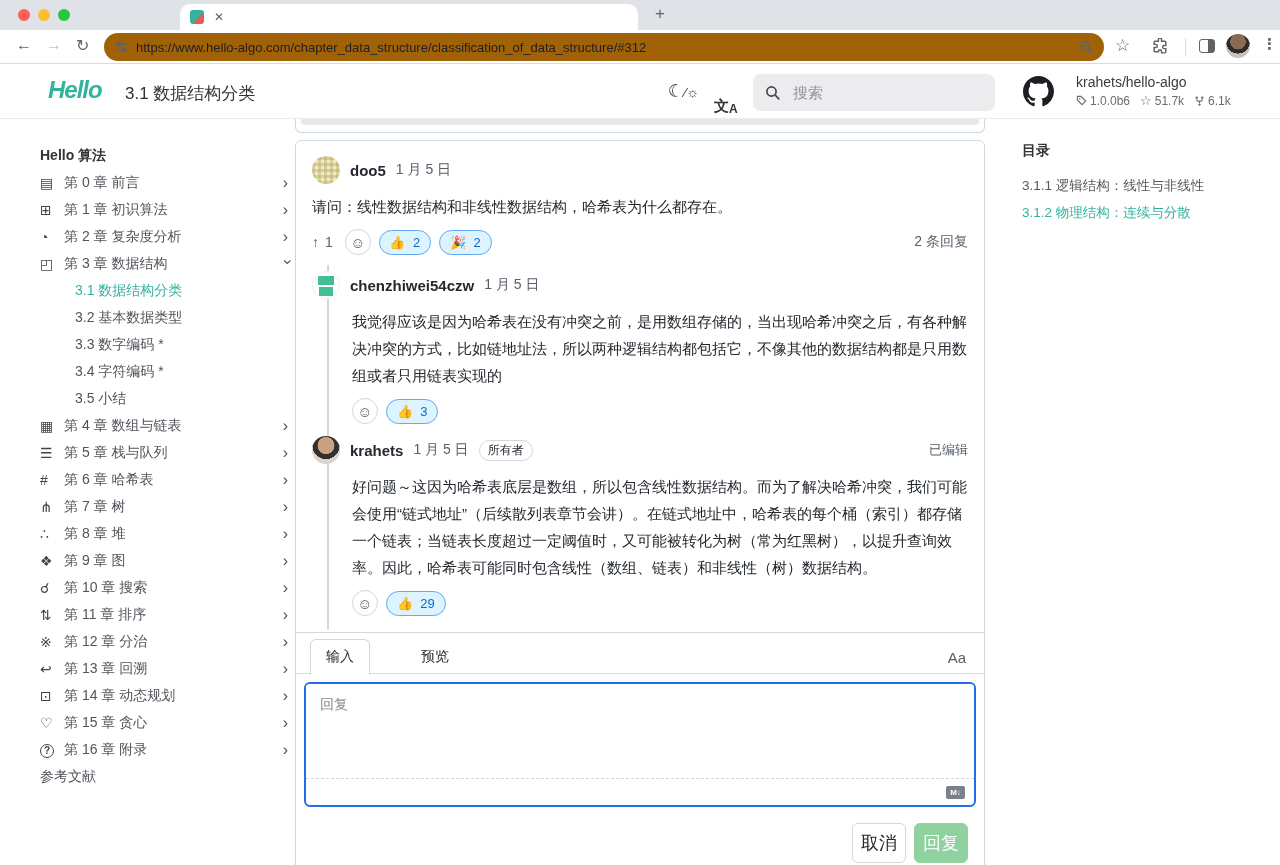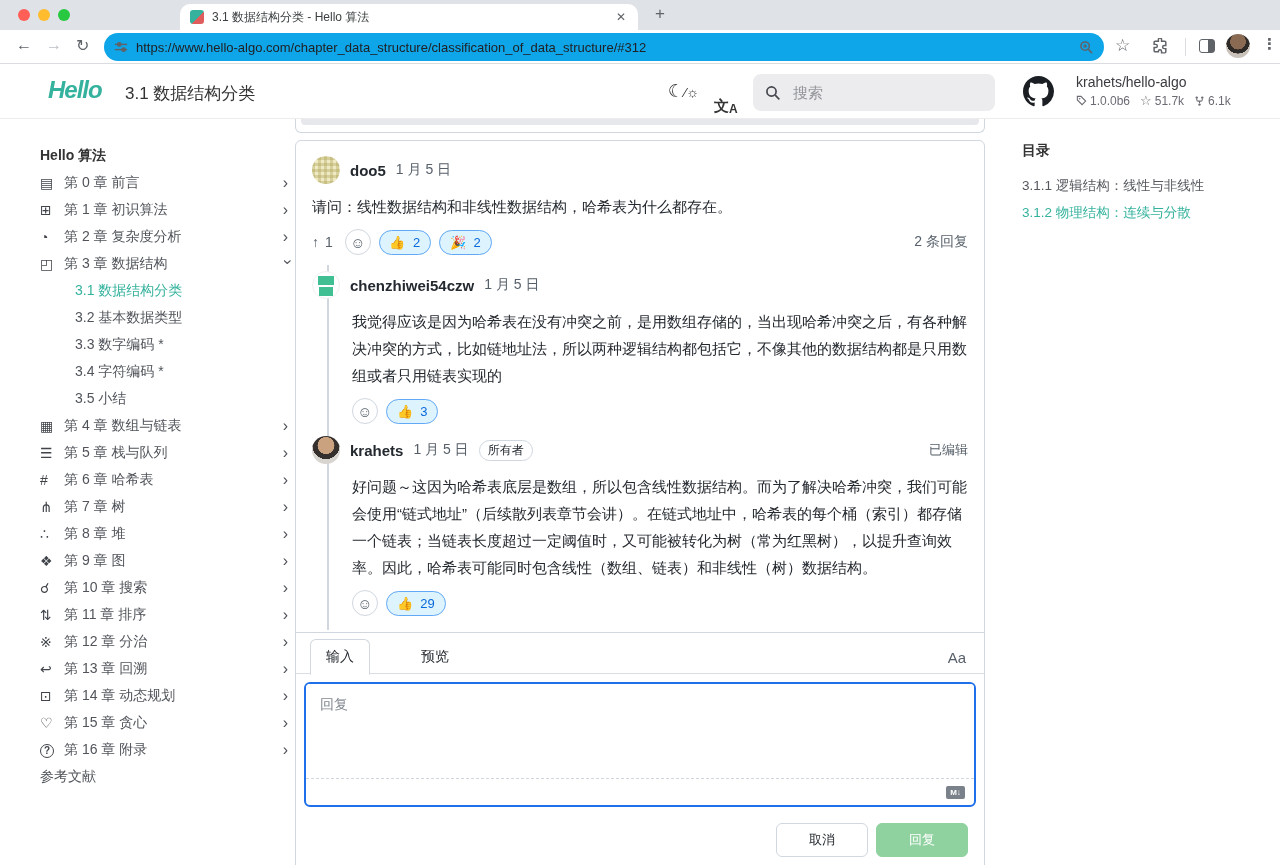--- a/index.html
+++ b/index.html
@@ -18,21 +18,21 @@
          border-radius:10px 10px 0 0; display:flex; align-items:center; padding:0 10px; gap:8px; }
   .favicon { width:14px; height:14px; border-radius:3px; flex:0 0 auto;
              background:linear-gradient(135deg,#34b29d 55%, #e05d5d 55%); }
   .tab-title { font-size:12px; color:#3c4043; white-space:nowrap; overflow:hidden;
                text-overflow:ellipsis; flex:1; }
   .tab-close { font-size:12px; color:#5f6368; padding:0 2px; }
   .newtab { position:absolute; left:655px; top:4px; font-size:17px; color:#5f6368; }
   .toolbar { position:absolute; top:30px; left:0; right:0; height:34px; background:#fff;
              border-bottom:1px solid #dadce0; }
   .nav-ic { position:absolute; top:6px; font-size:16px; color:#5f6368; }
-  .omnibox { position:absolute; top:3px; left:104px; width:1000px; height:28px; background:#0ea5e9;
+  .omnibox { position:absolute; top:3px; left:104px; width:1000px; height:28px; background:#a16207;
              border-radius:14px; display:flex; align-items:center; padding:0 10px; gap:8px; }
   .omni-url { font-size:13px; color:#202124; white-space:nowrap; overflow:hidden; flex:1; }
   .chrome-right { position:absolute; top:5px; font-size:15px; color:#5f6368; }
   .sep { position:absolute; top:8px; width:1px; height:18px; background:#dadce0; }
   .sidepanel-ic { width:16px; height:14px; border:1.5px solid #5f6368; border-radius:3px; position:relative; }
   .sidepanel-ic::after { content:""; position:absolute; right:0; top:0; bottom:0; width:6px; background:#5f6368; }
   .chrome-avatar { width:24px; height:24px; border-radius:50%;
                    background:radial-gradient(circle at 50% 32%, #8a6a52 0 38%, #2e2a28 39% 58%, #c9c2bb 59%); }
   
   .site-header { position:absolute; top:64px; left:0; right:0; height:55px; background:#fff;
@@ -109,37 +109,36 @@
   .format-btn { margin-left:auto; font-size:15px; color:#57606a; padding:0 4px 8px; }
   .editor-box { margin:8px; border:2px solid #1f6feb; border-radius:6px; overflow:hidden; background:#fff; }
   .editor-box textarea { display:block; width:100%; height:94px; border:none; outline:none; resize:none;
                          padding:12px 14px; font-size:14px; font-family:inherit; color:#24292f; }
   .editor-box textarea::placeholder { color:#80878f; }
   .editor-footer { border-top:1px dashed #d0d7de; height:27px; display:flex; align-items:center;
                    justify-content:flex-end; padding:0 9px; }
   .md-badge { min-width:19px; height:13px; background:#7a818a; color:#fff; font-size:8px; font-weight:bold;
               border-radius:2px; display:flex; align-items:center; justify-content:center; padding:0 2px; }
   .form-footer { display:flex; justify-content:flex-end; gap:8px; padding:8px 16px 15px; }
-  .btn { font-size:13px; border-radius:6px; padding:7px 32px; font-family:inherit; cursor:pointer;text-align:right; }
+  .btn { font-size:18px; border-radius:6px; padding:7px 8px; font-family:inherit; cursor:pointer;text-align:right; }
   .btn-cancel { background:#fff; border:1px solid #d0d7de; color:#24292f; }
   .btn-submit { background:#8fd2a0; border:1px solid #8fd2a0; color:#fff; }
   svg.oct { display:block; }
 </style>
 </head>
 <body>
 
 <div class="tabstrip">
   <div class="traffic">
     <span class="t-red"></span>
     <span class="t-yellow"></span>
     <span class="t-green"></span>
   </div>
   <div class="tab">
     <span class="favicon"></span>
-    <span class="tab-title">3.1 数据结构分类 - Hello 算法</span>
     <span class="tab-close">✕</span>
   </div>
   <span class="newtab">+</span>
 </div>
 
 <div class="toolbar">
   <span class="nav-ic" style="left:16px;">←</span>
   <span class="nav-ic" style="left:46px;color:#bdc1c6;">→</span>
   <span class="nav-ic" style="left:76px;">↻</span>
   <div class="omnibox">

